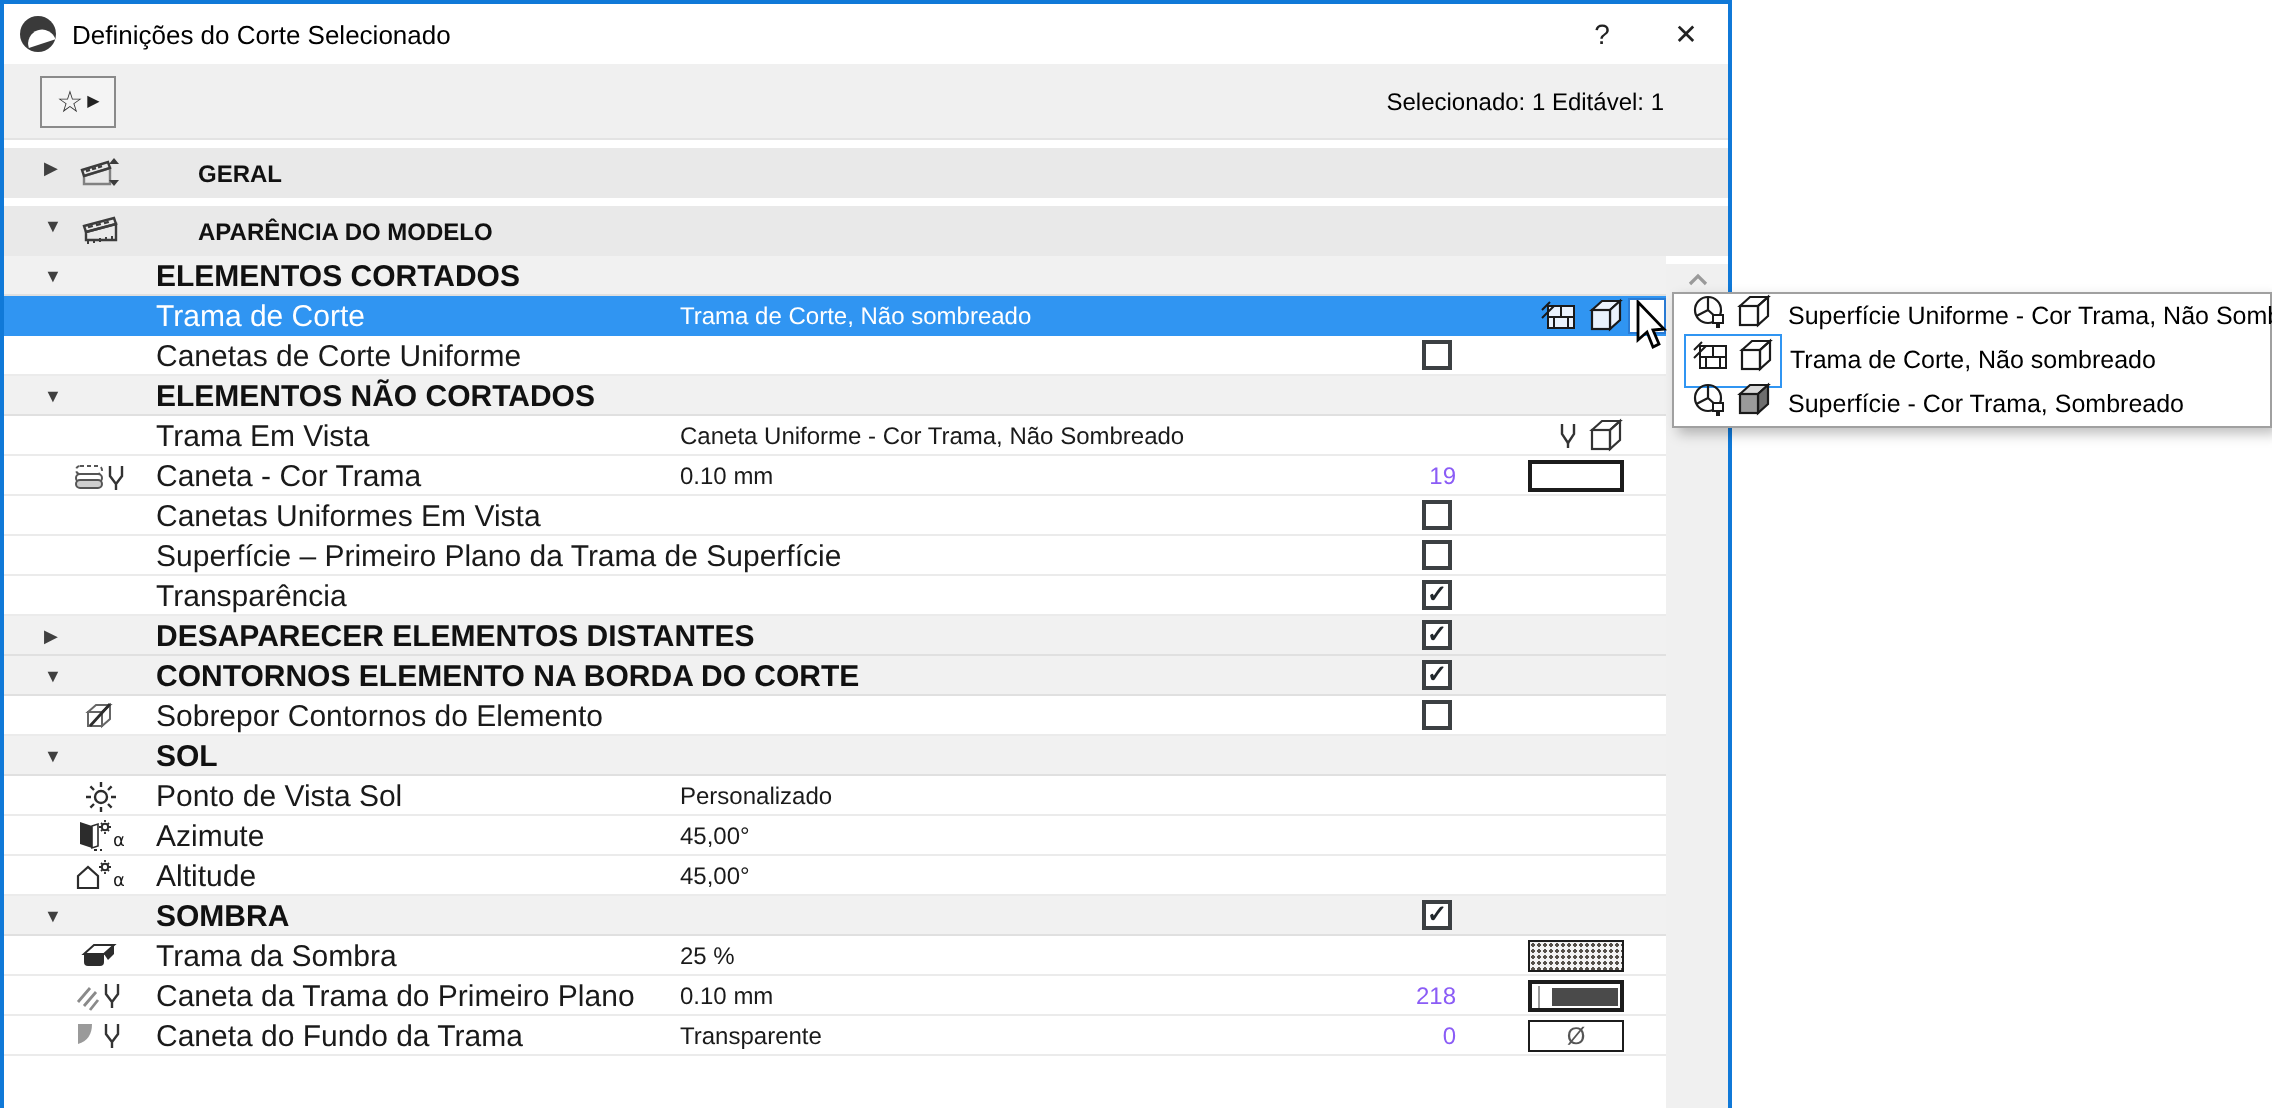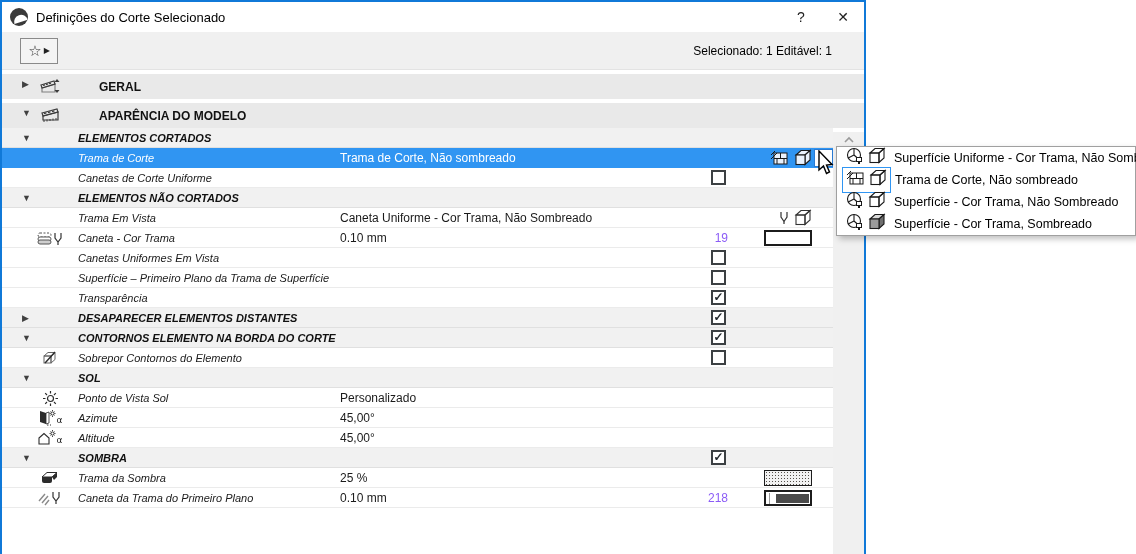--- a/index.html
+++ b/index.html
@@ -44,21 +44,21 @@
 
   .rows { width:831px; }
   .r { height:20px; position:relative; border-bottom:1px solid #ebebeb; background:#fff; }
   .r.hdr { background:#f1f1f1; border-bottom:1px solid #e0e0e0; }
   .r.sel { background:#3095f2; border-bottom:1px solid #3095f2;padding-left:12px; }
   .tri { position:absolute; left:20px; top:0; height:20px; display:flex; align-items:center;
          font-size:9px; color:#404040; }
   .ricon { position:absolute; left:33px; top:0; width:30px; height:20px;
            display:flex; align-items:center; justify-content:center; }
   .lbl { position:absolute; left:76px; top:0; height:20px; display:flex; align-items:center;
-         font-size:11px; color:#1a1a1a; white-space:nowrap;font-style:italic; }
+         font-size:15px; color:#1a1a1a; white-space:nowrap; }
   .hdr .lbl { font-weight:700; color:#111; }
   .sel .lbl, .sel .val { color:#fff; }
   .val { position:absolute; left:338px; top:0; height:20px; display:flex; align-items:center;
          font-size:12px; color:#1a1a1a; white-space:nowrap; }
   .num { position:absolute; left:688px; width:38px; top:0; height:20px; display:flex;
          align-items:center; justify-content:flex-end; font-size:12px; color:#8b5cf6; }
   .cb { position:absolute; left:709px; top:2px; width:15px; height:15px;
         border:2px solid #3c4043; background:#fff; display:flex; align-items:center;
         justify-content:center; font-size:12px; color:#20262b; line-height:1; }
   .cb.on::after { content:"✓"; font-weight:700; margin-top:-1px; }
@@ -343,20 +343,32 @@
         </span>
         <span class="lbl">Caneta da Trama do Primeiro Plano</span>
         <span class="val">0.10 mm</span>
         <span class="num">218</span>
         <span class="penbox dark">
             <span class="tick"></span>
             <span class="bar"></span>
           </span>
       </div>
 
+      <div class="r">
+        <span class="ricon">
+          <svg width="26" height="16" viewBox="0 0 26 16">
+            <path d="M2,2 H9 Q9,10 2,12 Z" fill="#9a9a9a"></path>
+            <path d="M16,2 V7 L19,11 L22,7 V2 M19,11 V14" stroke="#333" fill="none" stroke-width="1.2"></path>
+          </svg>
+        </span>
+        <span class="lbl">Caneta do Fundo da Trama</span>
+        <span class="val">Transparente</span>
+        <span class="num">0</span>
+        <span class="penbox empty">Ø</span>
+      </div>
 
     </div>
 
     <div class="gutter">
       <svg width="12" height="8" viewBox="0 0 12 8">
         <polyline points="2,6 6,2 10,6" stroke="#9a9a9a" stroke-width="1.6" fill="none"></polyline>
       </svg>
     </div>
 
   </div>
@@ -402,42 +414,20 @@
             <path d="M2,6 L7,1.5 L16,1.5 L11,6 Z"></path>
               <path d="M16,1.5 L16,11 L11,15.5 L11,6 Z"></path>
             <rect x="2" y="6" width="9" height="9.5"></rect>
           </g>
         </svg>
       </span>
     </span>
     <span class="ptext">Trama de Corte, Não sombreado</span>
   </div>
 
-  <div class="pitem">
-    <span class="icons">
-      <span>
-        <svg width="19" height="18" viewBox="0 0 19 18">
-          <circle cx="8" cy="8" r="6.5" stroke="#1a1a1a" fill="none" stroke-width="1.1"></circle>
-          <path d="M8,8 L8,1.5 M8,8 L2.2,11 M8,8 L13,12.5" stroke="#1a1a1a" stroke-width="1.1"></path>
-          <rect x="10.5" y="10.5" width="5" height="4" fill="#fff" stroke="#1a1a1a"></rect>
-          <path d="M12,14.5 h2 v2.5 h-2 z" fill="#1a1a1a"></path>
-        </svg>
-      </span>
-      <span>
-        <svg width="18" height="18" viewBox="0 0 18 18">
-          <g stroke="#1a1a1a" fill="none" stroke-width="1.1">
-            <path d="M2,6 L7,1.5 L16,1.5 L11,6 Z"></path>
-              <path d="M16,1.5 L16,11 L11,15.5 L11,6 Z"></path>
-            <rect x="2" y="6" width="9" height="9.5"></rect>
-          </g>
-        </svg>
-      </span>
-    </span>
-    <span class="ptext">Superfície - Cor Trama, Não Sombreado</span>
-  </div>
 
   <div class="pitem">
     <span class="icons">
       <span>
         <svg width="19" height="18" viewBox="0 0 19 18">
           <circle cx="8" cy="8" r="6.5" stroke="#1a1a1a" fill="none" stroke-width="1.1"></circle>
           <path d="M8,8 L8,1.5 M8,8 L2.2,11 M8,8 L13,12.5" stroke="#1a1a1a" stroke-width="1.1"></path>
           <rect x="10.5" y="10.5" width="5" height="4" fill="#fff" stroke="#1a1a1a"></rect>
           <path d="M12,14.5 h2 v2.5 h-2 z" fill="#1a1a1a"></path>
         </svg>

